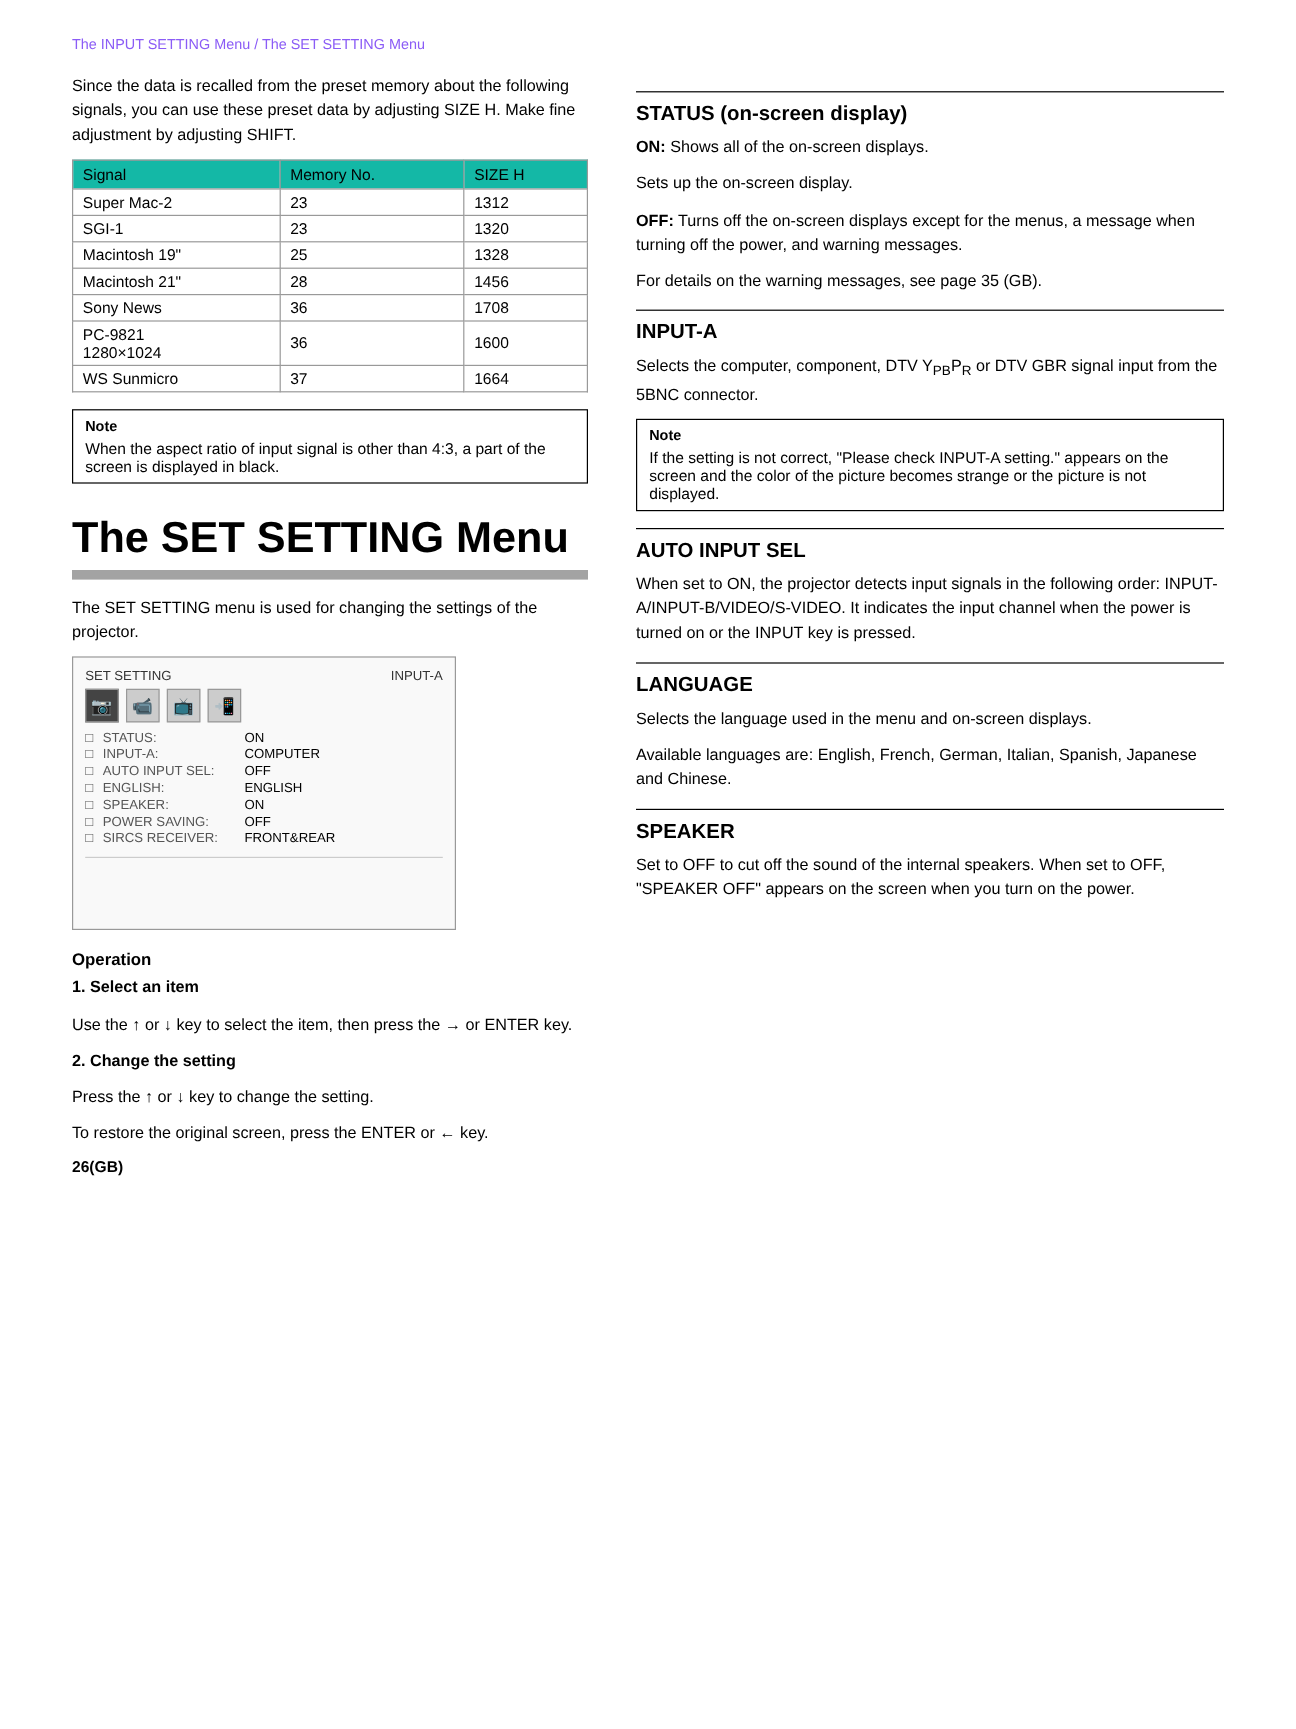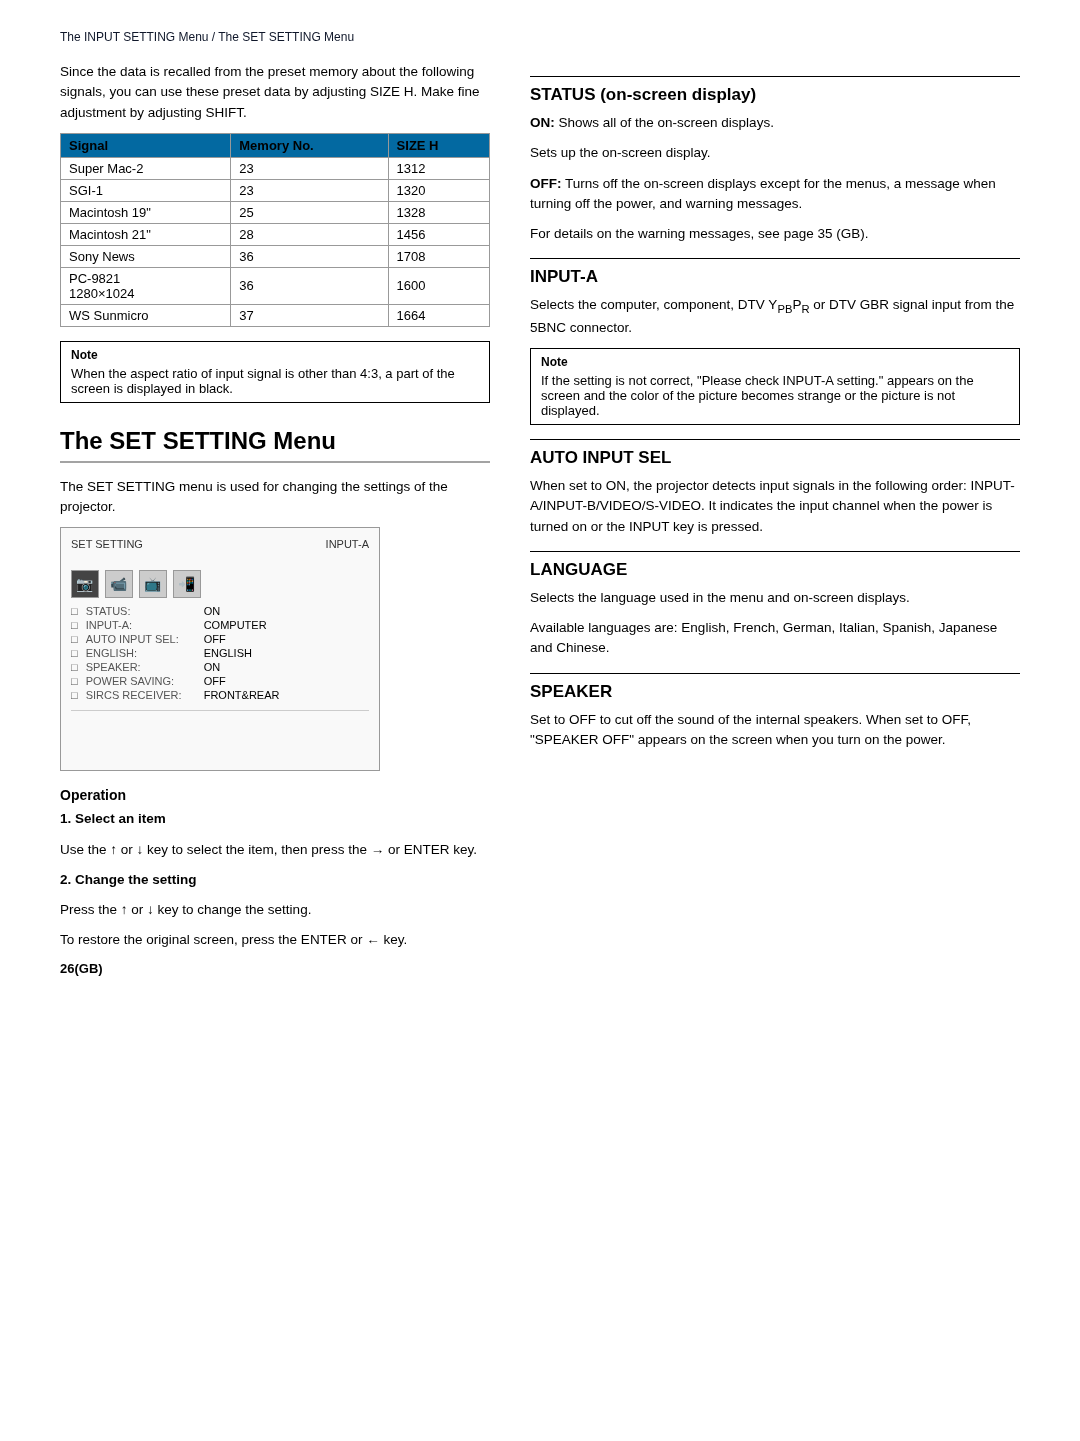--- a/index.html
+++ b/index.html
@@ -7,21 +7,21 @@
       font-family: Arial, Helvetica, sans-serif;
       font-size: 13.5px;
       color: #000;
       background: #fff;
       width: 1080px;
       min-height: 1441px;
       padding: 30px 60px 40px 60px;
     }
     .breadcrumb {
       font-size: 12px;
-      color: #0f172a;
+      color: #8b5cf6;
       margin-bottom: 18px;
     }
     .two-col {
       display: flex;
       gap: 40px;
     }
     .left-col {
       width: 430px;
       flex-shrink: 0;
     }
@@ -32,25 +32,25 @@
       margin-bottom: 10px;
       line-height: 1.5;
     }
     table {
       border-collapse: collapse;
       width: 100%;
       margin-bottom: 14px;
       font-size: 13px;
     }
     th {
-      background: #0369a1;
+      background: #14b8a6;
       border: 1px solid #999;
       padding: 4px 8px;
       text-align: left;
-      font-weight: bold;
+      font-weight: normal;
     }
     td {
       border: 1px solid #999;
       padding: 3px 8px;
     }
     .note-box {
       border: 1px solid #000;
       padding: 6px 10px;
       margin-bottom: 14px;
       font-size: 13px;
@@ -64,44 +64,44 @@
       border: none;
       border-top: 1.5px solid #000;
       margin: 14px 0 8px 0;
     }
     .section-heading {
       font-size: 17px;
       font-weight: bold;
       margin-bottom: 8px;
     }
     .big-heading {
-      font-size: 24px;
-      font-weight: bold;
-      border-bottom: 2px solid #a3a3a3;
+      font-size: 36px;
+      font-weight: bold;
+      border-bottom: 8px solid #a3a3a3;
       padding-bottom: 6px;
       margin: 24px 0 14px 0;
     }
     .sub-heading {
       font-weight: bold;
       margin-bottom: 6px;
       font-size: 14px;
     }
     .menu-box {
       border: 1px solid #999;
       padding: 10px;
       margin-bottom: 16px;
       font-size: 11.5px;
       background: #f9f9f9;
       width: 320px;
     }
     .menu-box .menu-header {
       display: flex;
       justify-content: space-between;
       font-size: 11px;
-      margin-bottom: 20px;
+      margin-bottom: 4px;
       color: #333;
       gap: 48px;
     }
     .menu-icons {
       display: flex;
       gap: 6px;
       margin-bottom: 6px;
     }
     .menu-icon {
       width: 28px;

